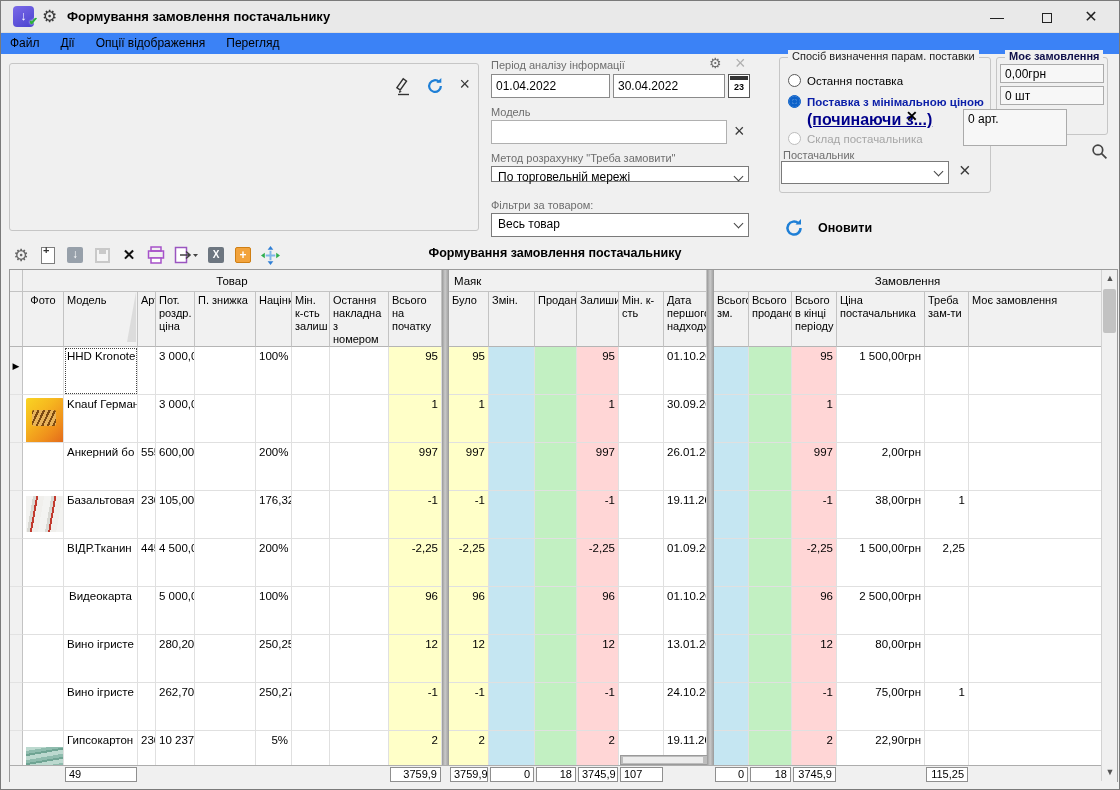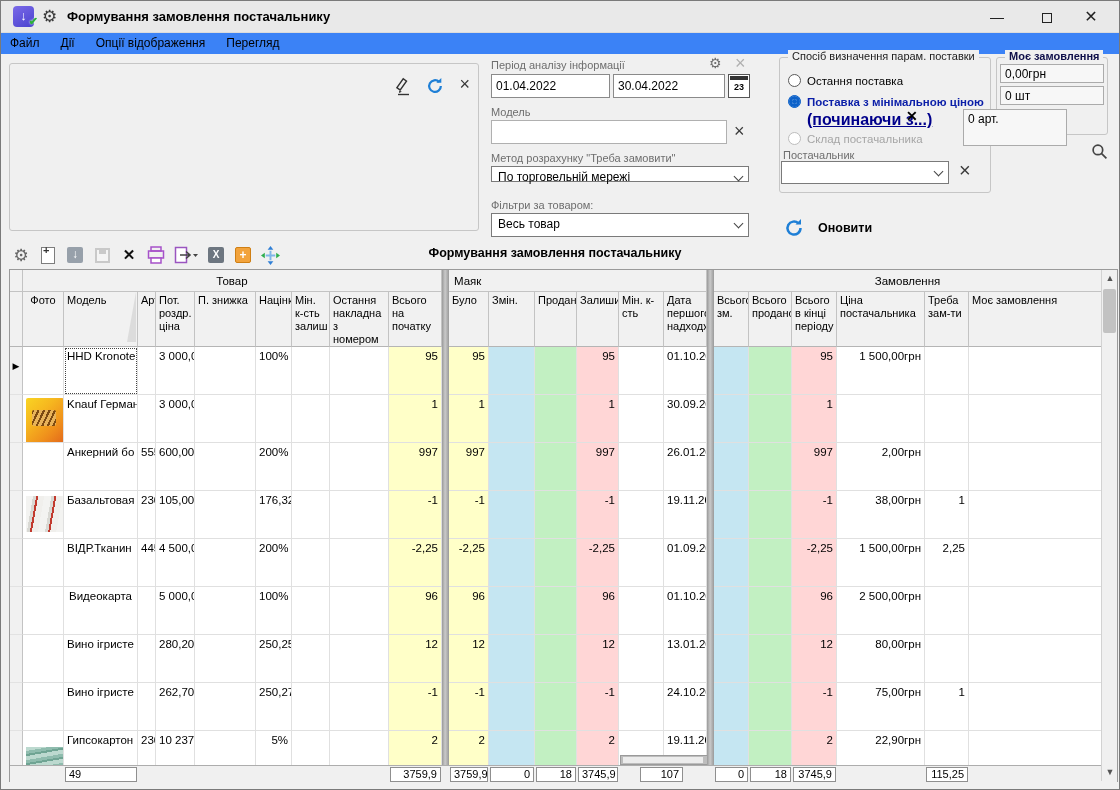--- a/index.html
+++ b/index.html
@@ -534,21 +534,21 @@
         <div class="g-cell" style="width: 133px; text-align: right;"></div>
       </div>
     </div>
     <div class="g-summary">
       <div class="g-sumbox" style="left: 55px; width: 72px; text-align: left;">49</div>
       <div class="g-sumbox" style="left: 380px; width: 51px; text-align: right;">3759,9</div>
       <div class="g-sumbox" style="left: 440px; width: 38px; text-align: right;">3759,9</div>
       <div class="g-sumbox" style="left: 480px; width: 44px; text-align: right;">0</div>
       <div class="g-sumbox" style="left: 526px; width: 40px; text-align: right;">18</div>
       <div class="g-sumbox" style="left: 568px; width: 40px; text-align: right;">3745,9</div>
-      <div class="g-sumbox" style="left: 630px; width: 43px; text-align: right;">107</div>
+      <div class="g-sumbox" style="left: 610px; width: 43px; text-align: left;">107</div>
       <div class="g-sumbox" style="left: 705px; width: 33px; text-align: right;">0</div>
       <div class="g-sumbox" style="left: 740px; width: 41px; text-align: right;">18</div>
       <div class="g-sumbox" style="left: 783px; width: 43px; text-align: right;">3745,9</div>
       <div class="g-sumbox" style="left: 916px; width: 42px; text-align: right;">115,25</div>
     </div>
     <div class="vscroll">
     <span class="varrow" style="top:0">▲</span>
     <span class="vthumb"></span>
     <span class="varrow" style="bottom:0">▼</span>
   </div>

